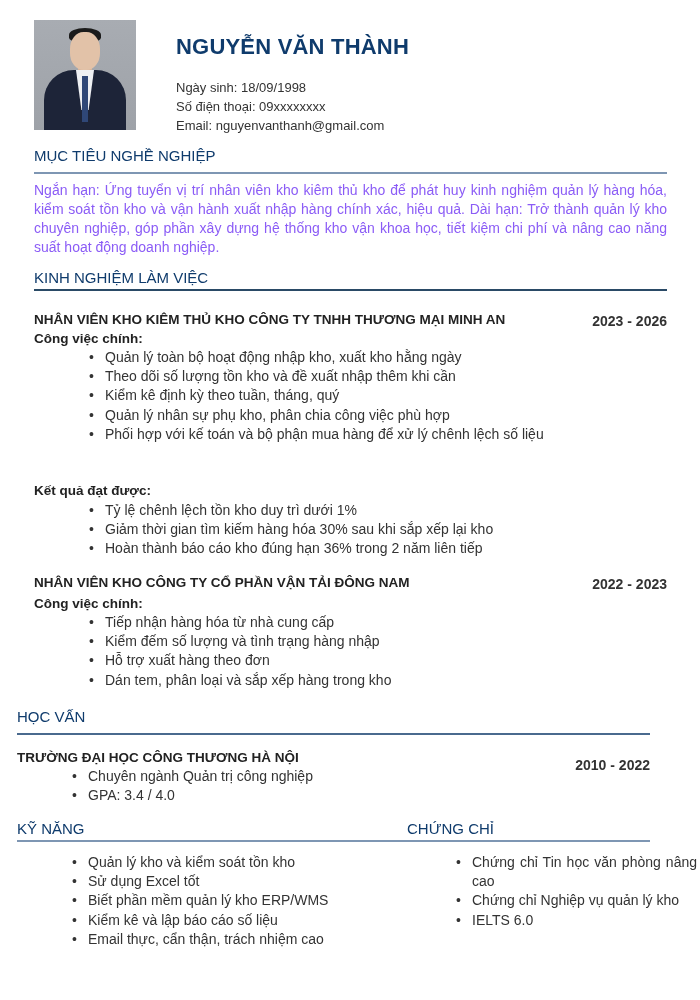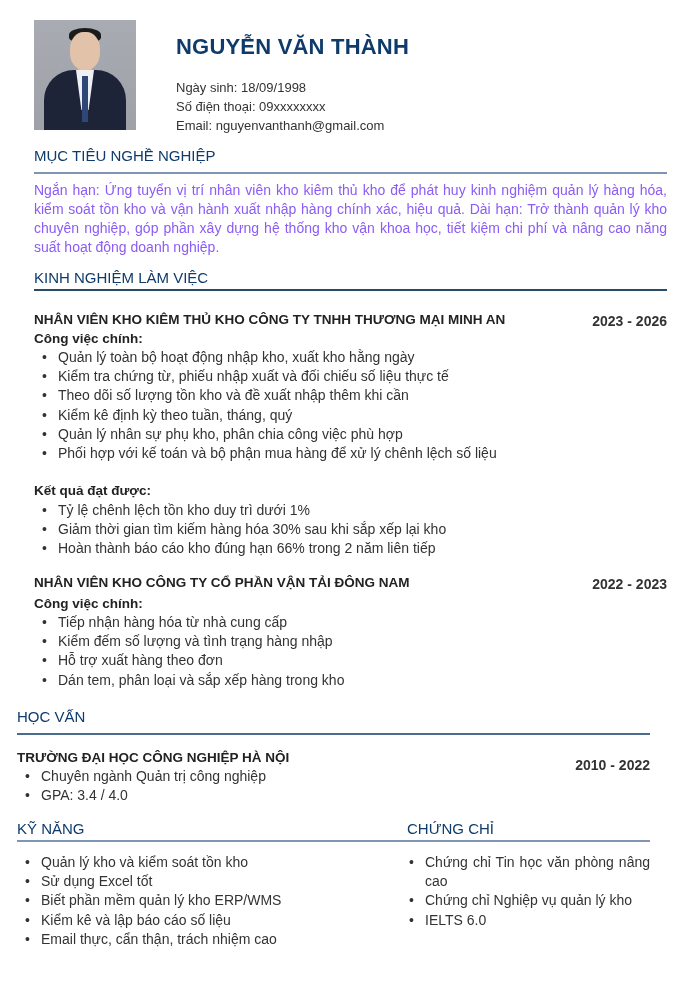--- a/index.html
+++ b/index.html
@@ -19,21 +19,21 @@
 
   .sec-title { position: absolute; font-size: 15px; font-weight: normal; color: #0f3b6c; }
   .sec-line { position: absolute; height: 2px; background: #7e96b3; }
   .sec-line.dark { background: #2a4a66; }
 
   .para { position: absolute; left: 34px; width: 633px; font-size: 14px; line-height: 19px; text-align: justify; color: #8b5cf6; }
 
   .job-title { position: absolute; font-size: 13.5px; font-weight: bold; color: #222; }
   .year { position: absolute; font-size: 14px; font-weight: bold; color: #333; text-align: right; }
   .sub-title { position: absolute; font-size: 13.5px; font-weight: bold; color: #222; }
-  ul.blist { position: absolute; list-style: none; font-size: 14px; line-height: 19.2px; color: #333; }
+  ul.blist { position: absolute; list-style: none; font-size: 14px; line-height: 19.2px; color: #333; margin-left: 47px; }
   ul.blist li { position: relative; padding-left: 24px; }
   ul.blist li::before { content: "•"; position: absolute; left: 8px; top: 0; color: #333; }
   ul.blist.narrow li { text-align: justify; }
 </style>
 </head>
 <body>
 
 <div class="photo">
   <div class="hair"></div>
     <div class="neck"></div>
@@ -54,46 +54,45 @@
 <div class="para" style="top:181px;">Ngắn hạn: Ứng tuyển vị trí nhân viên kho kiêm thủ kho để phát huy kinh nghiệm quản lý hàng hóa, kiểm soát tồn kho và vận hành xuất nhập hàng chính xác, hiệu quả. Dài hạn: Trở thành quản lý kho chuyên nghiệp, góp phần xây dựng hệ thống kho vận khoa học, tiết kiệm chi phí và nâng cao năng suất hoạt động doanh nghiệp.</div>
 
 <div class="sec-title" style="left:34px; top:269px;">KINH NGHIỆM LÀM VIỆC</div>
 <div class="sec-line dark" style="left:34px; top:289px; width:633px;"></div>
 
 <div class="job-title" style="left:34px; top:312px;">NHÂN VIÊN KHO KIÊM THỦ KHO CÔNG TY TNHH THƯƠNG MẠI MINH AN</div>
 <div class="year" style="right:33px; top:313px;">2023 - 2026</div>
 <div class="sub-title" style="left:34px; top:331px;">Công việc chính:</div>
 <ul class="blist" style="left:34px; top:348px; width:620px;">
   <li>Quản lý toàn bộ hoạt động nhập kho, xuất kho hằng ngày</li>
-  <li>Kiểm tra chứng từ, phiếu nhập xuất và đối chiếu số liệu thực tế</li>
   <li>Theo dõi số lượng tồn kho và đề xuất nhập thêm khi cần</li>
   <li>Kiểm kê định kỳ theo tuần, tháng, quý</li>
   <li>Quản lý nhân sự phụ kho, phân chia công việc phù hợp</li>
   <li>Phối hợp với kế toán và bộ phận mua hàng để xử lý chênh lệch số liệu</li>
 </ul>
 <div class="sub-title" style="left:34px; top:483px;">Kết quả đạt được:</div>
 <ul class="blist" style="left:34px; top:501px; width:620px;">
   <li>Tỷ lệ chênh lệch tồn kho duy trì dưới 1%</li>
   <li>Giảm thời gian tìm kiếm hàng hóa 30% sau khi sắp xếp lại kho</li>
-  <li>Hoàn thành báo cáo kho đúng hạn 66% trong 2 năm liên tiếp</li>
+  <li>Hoàn thành báo cáo kho đúng hạn 36% trong 2 năm liên tiếp</li>
 </ul>
 
 <div class="job-title" style="left:34px; top:575px;">NHÂN VIÊN KHO CÔNG TY CỔ PHẦN VẬN TẢI ĐÔNG NAM</div>
 <div class="year" style="right:33px; top:576px;">2022 - 2023</div>
 <div class="sub-title" style="left:34px; top:596px;">Công việc chính:</div>
 <ul class="blist" style="left:34px; top:613px; width:620px;">
   <li>Tiếp nhận hàng hóa từ nhà cung cấp</li>
   <li>Kiểm đếm số lượng và tình trạng hàng nhập</li>
   <li>Hỗ trợ xuất hàng theo đơn</li>
   <li>Dán tem, phân loại và sắp xếp hàng trong kho</li>
 </ul>
 
 <div class="sec-title" style="left:17px; top:708px;">HỌC VẤN</div>
 <div class="sec-line" style="left:17px; top:733px; width:633px; background:#4a6a8e;"></div>
-<div class="job-title" style="left:17px; top:750px;">TRƯỜNG ĐẠI HỌC CÔNG NGHIỆP HÀ NỘI</div>
+<div class="job-title" style="left:17px; top:750px;">TRƯỜNG ĐẠI HỌC CÔNG THƯƠNG HÀ NỘI</div>
 <div class="year" style="right:50px; top:757px;">2010 - 2022</div>
 <ul class="blist" style="left:17px; top:767px; width:400px;">
   <li>Chuyên ngành Quản trị công nghiệp</li>
   <li>GPA: 3.4 / 4.0</li>
 </ul>
 
 <div class="sec-title" style="left:17px; top:820px;">KỸ NĂNG</div>
 <div class="sec-line" style="left:17px; top:840px; width:633px;"></div>
 <ul class="blist narrow" style="left:17px; top:853px; width:276px;">
   <li>Quản lý kho và kiểm soát tồn kho</li>

